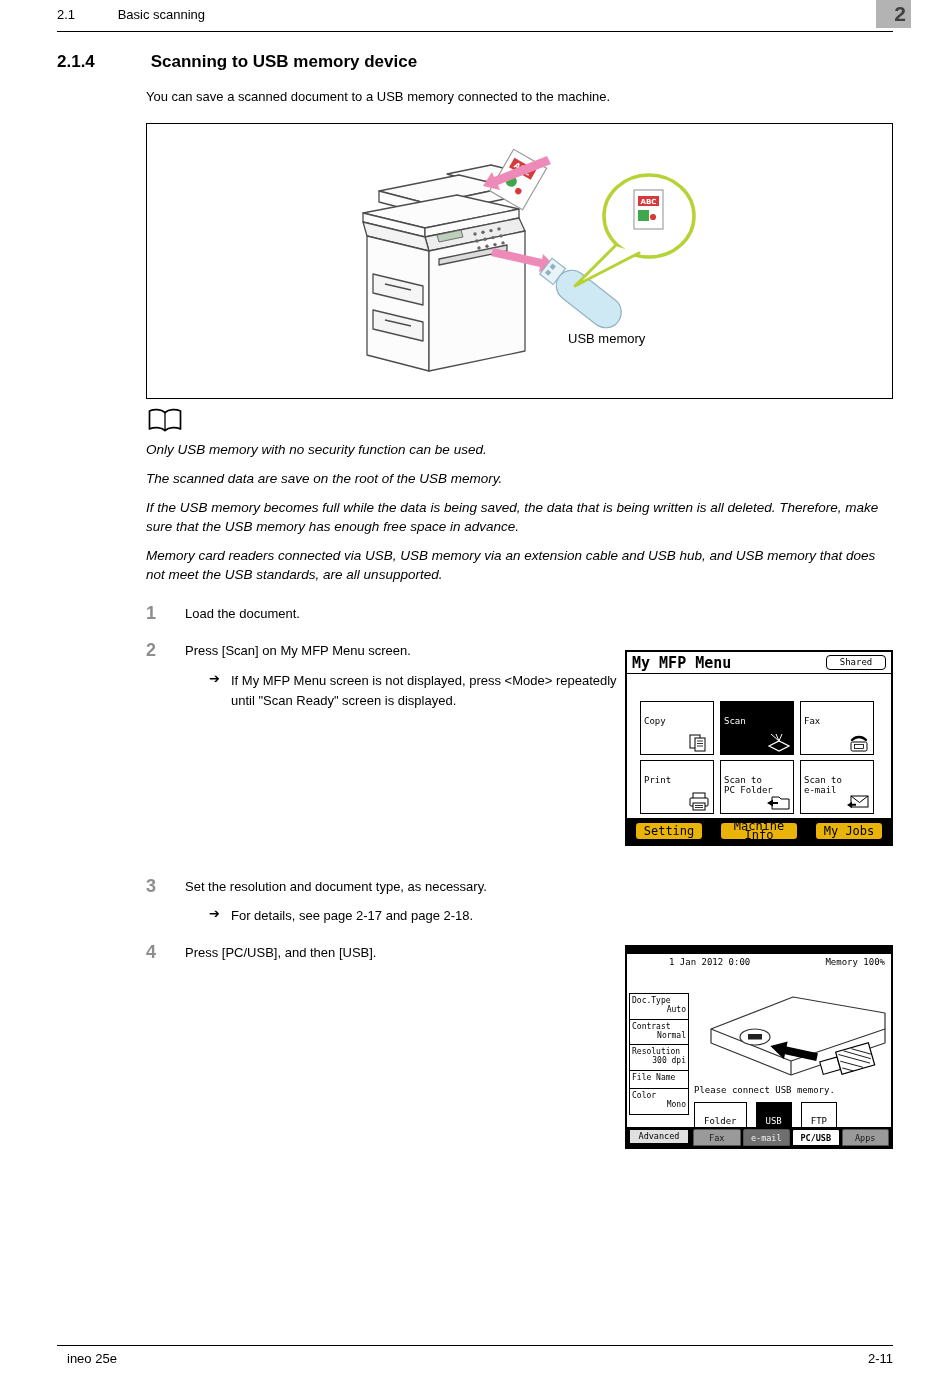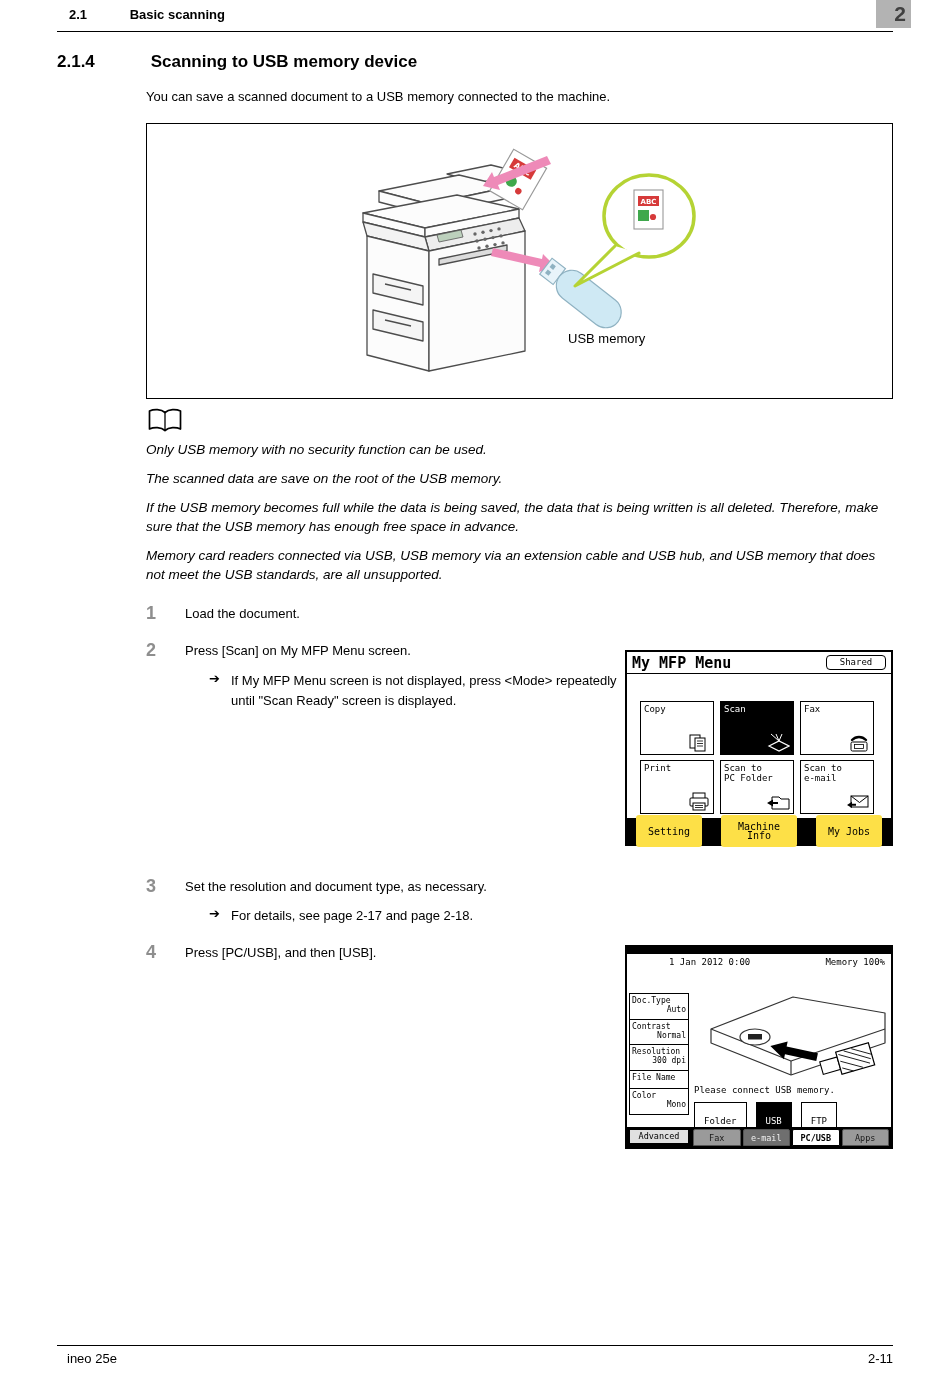--- a/index.html
+++ b/index.html
@@ -1,19 +1,19 @@
 <!DOCTYPE html>
 <html><head>
 <meta charset="utf-8">
 <style>
   *{margin:0;padding:0;box-sizing:border-box}
   html,body{background:#fff}
   body{width:950px;height:1379px;position:relative;color:#000;font-family:"Liberation Sans",sans-serif}
   
-  .hdr{position:absolute;top:7px;left:69px;font-size:13px;font-weight:700}
+  .hdr{position:absolute;top:7px;left:57px;font-size:13px;font-weight:400}
   .hdr-sec{display:inline-block;width:57px}
   .chapter-badge{position:absolute;top:0;left:876px;width:35px;height:28px;background:#b3b3b3;color:#404040;font-size:21px;font-weight:700;text-align:right;padding-right:5px;line-height:28px}
   .rule-top{position:absolute;top:31px;left:57px;width:836px;border-top:1.5px solid #000}
   
   .sec-head{position:absolute;top:52px;left:57px;font-size:17px;font-weight:700}
   .sec-num{display:inline-block;width:89px}
   .intro{position:absolute;top:89px;left:146px;font-size:13px}
   
   .figure{position:absolute;top:123px;left:146px;width:747px;height:276px;border:1px solid #000;background:#fff}
   .usb-caption{position:absolute;left:421px;top:207px;font-size:13px}
@@ -28,26 +28,26 @@
   .substep{position:absolute;left:209px;font-size:13px}
   .sub-arrow{position:absolute;left:0;top:0;font-family:"DejaVu Sans",sans-serif;font-size:13px}
   .sub-text{display:block;margin-left:22px;width:386px;line-height:19.5px}
   
   .screen{position:absolute;left:625px;width:268px;background:#fff;border:2px solid #000;font-family:"DejaVu Sans Mono",monospace}
   #mfp-screen{top:650px;height:196px}
   .mfp-title{position:absolute;top:2px;left:5px;font-size:15px;font-weight:700}
   .shared-btn{position:absolute;top:3px;right:5px;width:60px;height:15px;border:1.6px solid #000;border-radius:4px;font-size:9px;line-height:12px;text-align:center;background:#fff}
   .mfp-rule{position:absolute;top:21px;left:0;width:100%;border-top:1.6px solid #000}
   .mfp-grid{position:absolute;top:49px;left:13px;display:grid;grid-template-columns:repeat(3,74px);grid-auto-rows:54px;gap:5px 6px}
-  .tile{position:relative;border:1.6px solid #000;font-size:9px;padding:2px 3px;background:#fff}
+  .tile{position:relative;border:1.6px solid #000;font-size:9px;padding:14px 3px;background:#fff}
   .tile .tlbl{white-space:pre-line;line-height:10px;display:block}
   .tile .ticon{position:absolute;right:3px;bottom:2px;line-height:0}
   .tile.active{background:#000;color:#fff}
   .mfp-bottom{position:absolute;bottom:0;left:0;width:100%;height:26px;background:#000;display:flex;align-items:center;justify-content:space-between;padding:0 9px}
-  .mfp-bbtn{background:#fde047;border-radius:3px;height:32px;display:flex;align-items:center;justify-content:center;font-size:10px;line-height:9px;white-space:pre-line;text-align:center}
+  .mfp-bbtn{background:#eab308;border-radius:3px;height:16px;display:flex;align-items:center;justify-content:center;font-size:12px;line-height:9px;white-space:pre-line;text-align:center}
   .w1{width:66px}.w2{width:76px}.w3{width:66px}
   #scan-screen{top:945px;height:204px}
   .ss-topbar{position:absolute;top:0;left:0;width:100%;height:7px;background:#000}
   .ss-status{position:absolute;top:10px;left:42px;right:6px;display:flex;justify-content:space-between;font-size:9px}
   .ss-left{position:absolute;top:46px;left:2px;width:60px}
   .ss-cell{border:1.4px solid #000;margin-bottom:-1.4px;padding:2px 2px 1px;font-size:8px;line-height:9px;background:#fff;min-height:27px}
   .ss-cell.short{min-height:20px}
   .ss-cell .v{display:block;text-align:right}
   .ss-advanced{position:absolute;left:2px;bottom:3px;width:60px;height:15px;background:#e0e0e0;border:1.4px solid #000;font-size:8.5px;text-align:center;line-height:12px;z-index:2}
   .ss-main{position:absolute;top:46px;left:66px;right:3px;bottom:0}

